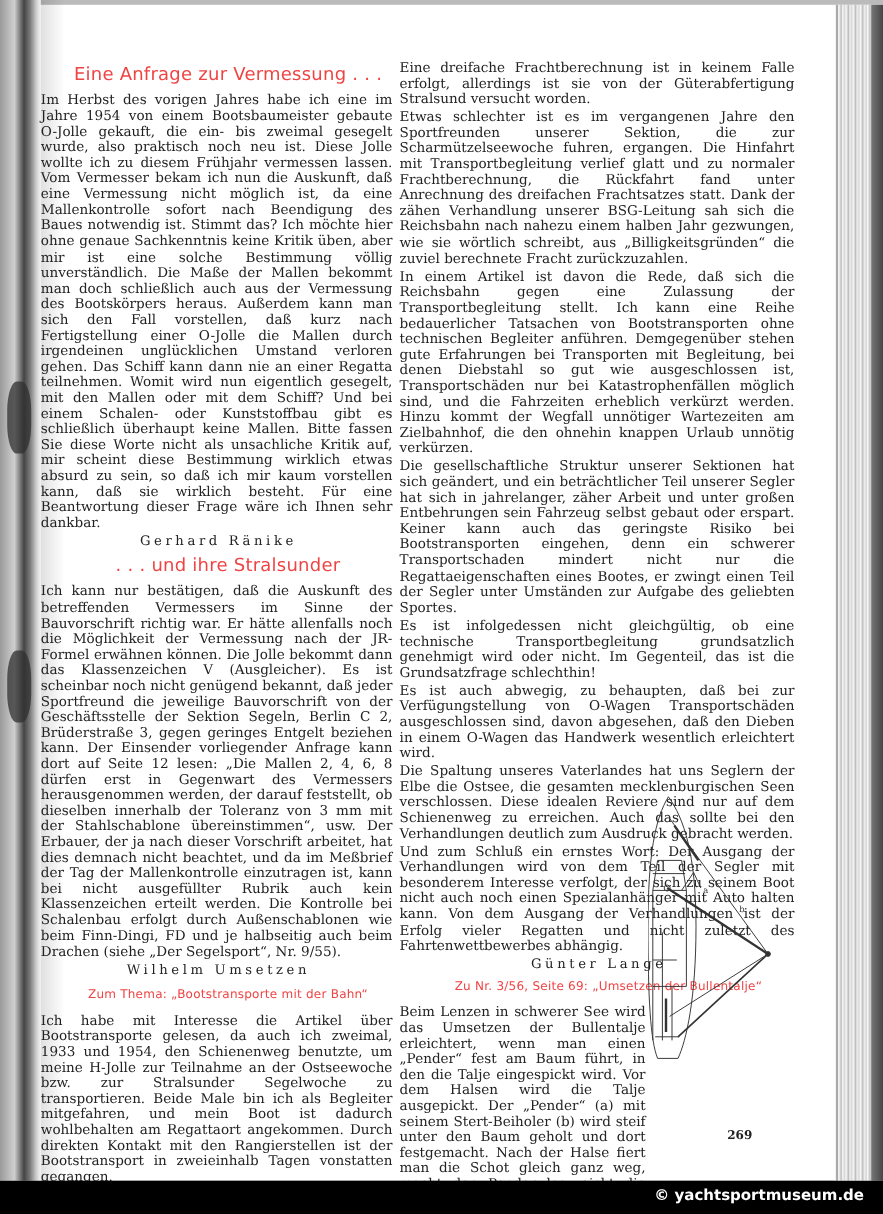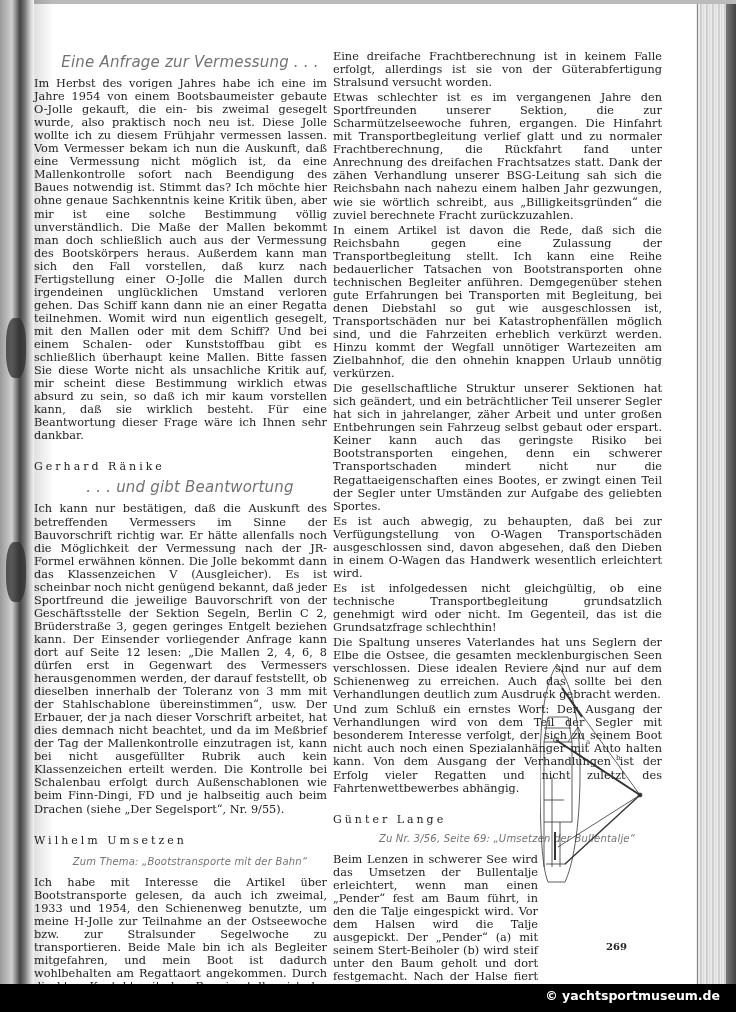--- a/index.html
+++ b/index.html
@@ -29,26 +29,26 @@
     }
     .page-stack-dark {
       position: absolute; left: 726px; top: 4px; width: 10px; height: 980px;
       background: linear-gradient(90deg, #777, #444);
     }
     .page-edge-line { position: absolute; left: 697px; top: 4px; width: 1px; height: 980px; background: #888; }
     .col { position: absolute; top: 50px; font-size: 11.3px; line-height: 13.05px; text-align: justify; }
     .col-left { left: 34px; width: 296px; }
     .col-right { left: 333px; width: 332px; }
     .head {
-      font-family: "DejaVu Sans", sans-serif; font-style: italic; font-weight: normal;
-      font-size: 15px; text-align: center; margin: 6px 0 8px 16px; letter-spacing: .2px; color: #737373;
+      font-family: "DejaVu Sans", sans-serif; font-weight: normal;
+      font-size: 15px; text-align: center; margin: 6px 0 8px 16px; letter-spacing: .2px; color: #ef4444;
     }
     .head.left-aligned { text-align: center; padding-left: 0; font-size: 10px; }
     p { margin: 0 3px 2px 0; }
-    .sig { text-align: left; letter-spacing: 3px; font-size: 11px; margin: 18px 0 8px 0; }
+    .sig { text-align: center; letter-spacing: 3px; font-size: 11px; margin: 2px 0 8px 0; }
     .sig.tight { margin-bottom: 2px; }
     .bullen-body { width: 205px; }
     .boat { position: absolute; left: 540px; top: 652px; width: 140px; height: 240px; }
     .page-number { position: absolute; left: 606px; top: 941px; font-size: 10px; font-weight: bold; }
     .footer-bar { position: absolute; left: 0; top: 984px; width: 736px; height: 28px; background: #000; }
     .copyright {
       position: absolute; right: 16px; top: 988px; color: #fff;
       font-family: "DejaVu Sans", sans-serif; font-weight: bold; font-size: 12.5px;
     }
   </style>
@@ -63,37 +63,37 @@
 <div class="blot" style="top:542px"></div>
 <div class="page-stack"></div>
 <div class="page-stack-dark"></div>
 <div class="page-edge-line"></div>
 
 <div class="col col-left">
   <div class="head">Eine Anfrage zur Vermessung . . .</div>
   <p>Im Herbst des vorigen Jahres habe ich eine im Jahre 1954 von einem Bootsbaumeister gebaute O-Jolle gekauft, die ein- bis zweimal gesegelt wurde, also praktisch noch neu ist. Diese Jolle wollte ich zu diesem Frühjahr vermessen lassen. Vom Vermesser bekam ich nun die Auskunft, daß eine Vermessung nicht möglich ist, da eine Mallenkontrolle sofort nach Beendigung des Baues notwendig ist. Stimmt das? Ich möchte hier ohne genaue Sachkenntnis keine Kritik üben, aber mir ist eine solche Bestimmung völlig unverständlich. Die Maße der Mallen bekommt man doch schließlich auch aus der Vermessung des Bootskörpers heraus. Außerdem kann man sich den Fall vorstellen, daß kurz nach Fertigstellung einer O-Jolle die Mallen durch irgendeinen unglücklichen Umstand verloren gehen. Das Schiff kann dann nie an einer Regatta teilnehmen. Womit wird nun eigentlich gesegelt, mit den Mallen oder mit dem Schiff? Und bei einem Schalen- oder Kunststoffbau gibt es schließlich überhaupt keine Mallen. Bitte fassen Sie diese Worte nicht als unsachliche Kritik auf, mir scheint diese Bestimmung wirklich etwas absurd zu sein, so daß ich mir kaum vorstellen kann, daß sie wirklich besteht. Für eine Beantwortung dieser Frage wäre ich Ihnen sehr dankbar.</p>
   <div class="sig">Gerhard Ränike</div>
 
-  <div class="head">. . . und gibt Beantwortung</div>
+  <div class="head">. . . und ihre Stralsunder</div>
   <p>Ich kann nur bestätigen, daß die Auskunft des betreffenden Vermessers im Sinne der Bauvorschrift richtig war. Er hätte allenfalls noch die Möglichkeit der Vermessung nach der JR-Formel erwähnen können. Die Jolle bekommt dann das Klassenzeichen V (Ausgleicher). Es ist scheinbar noch nicht genügend bekannt, daß jeder Sportfreund die jeweilige Bauvorschrift von der Geschäftsstelle der Sektion Segeln, Berlin C 2, Brüderstraße 3, gegen geringes Entgelt beziehen kann. Der Einsender vorliegender Anfrage kann dort auf Seite 12 lesen: „Die Mallen 2, 4, 6, 8 dürfen erst in Gegenwart des Vermessers herausgenommen werden, der darauf feststellt, ob dieselben innerhalb der Toleranz von 3 mm mit der Stahlschablone übereinstimmen“, usw. Der Erbauer, der ja nach dieser Vorschrift arbeitet, hat dies demnach nicht beachtet, und da im Meßbrief der Tag der Mallenkontrolle einzutragen ist, kann bei nicht ausgefüllter Rubrik auch kein Klassenzeichen erteilt werden. Die Kontrolle bei Schalenbau erfolgt durch Außenschablonen wie beim Finn-Dingi, FD und je halbseitig auch beim Drachen (siehe „Der Segelsport“, Nr. 9/55).</p>
   <div class="sig">Wilhelm Umsetzen</div>
 
   <div class="head left-aligned">Zum Thema: „Bootstransporte mit der Bahn“</div>
   <p>Ich habe mit Interesse die Artikel über Bootstransporte gelesen, da auch ich zweimal, 1933 und 1954, den Schienenweg benutzte, um meine H-Jolle zur Teilnahme an der Ostseewoche bzw. zur Stralsunder Segelwoche zu transportieren. Beide Male bin ich als Begleiter mitgefahren, und mein Boot ist dadurch wohlbehalten am Regattaort angekommen. Durch direkten Kontakt mit den Rangierstellen ist der Bootstransport in zweieinhalb Tagen vonstatten gegangen.</p>
   <p>Durch die RBD Dresden ist die Genehmigung zur Begleitung ohne weiteres ausgesprochen worden, da eingesehen wurde, daß ein Bootskörper mit aller Ausrüstung ein zerbrechliches Gut darstellt und die Möglichkeit eines diebessicheren Verschlusses nicht gegeben ist.</p>
 
 </div>
 
 <div class="col col-right">
   <p>Eine dreifache Frachtberechnung ist in keinem Falle erfolgt, allerdings ist sie von der Güterabfertigung Stralsund versucht worden.</p>
   <p>Etwas schlechter ist es im vergangenen Jahre den Sportfreunden unserer Sektion, die zur Scharmützelseewoche fuhren, ergangen. Die Hinfahrt mit Transportbegleitung verlief glatt und zu normaler Frachtberechnung, die Rückfahrt fand unter Anrechnung des dreifachen Frachtsatzes statt. Dank der zähen Verhandlung unserer BSG-Leitung sah sich die Reichsbahn nach nahezu einem halben Jahr gezwungen, wie sie wörtlich schreibt, aus „Billigkeitsgründen“ die zuviel berechnete Fracht zurückzuzahlen.</p>
   <p>In einem Artikel ist davon die Rede, daß sich die Reichsbahn gegen eine Zulassung der Transportbegleitung stellt. Ich kann eine Reihe bedauerlicher Tatsachen von Bootstransporten ohne technischen Begleiter anführen. Demgegenüber stehen gute Erfahrungen bei Transporten mit Begleitung, bei denen Diebstahl so gut wie ausgeschlossen ist, Transportschäden nur bei Katastrophenfällen möglich sind, und die Fahrzeiten erheblich verkürzt werden. Hinzu kommt der Wegfall unnötiger Wartezeiten am Zielbahnhof, die den ohnehin knappen Urlaub unnötig verkürzen.</p>
   <p>Die gesellschaftliche Struktur unserer Sektionen hat sich geändert, und ein beträchtlicher Teil unserer Segler hat sich in jahrelanger, zäher Arbeit und unter großen Entbehrungen sein Fahrzeug selbst gebaut oder erspart. Keiner kann auch das geringste Risiko bei Bootstransporten eingehen, denn ein schwerer Transportschaden mindert nicht nur die Regattaeigenschaften eines Bootes, er zwingt einen Teil der Segler unter Umständen zur Aufgabe des geliebten Sportes.</p>
+  <p>Es ist infolgedessen nicht gleichgültig, ob eine technische Transportbegleitung grundsatzlich genehmigt wird oder nicht. Im Gegenteil, das ist die Grundsatzfrage schlechthin!</p>
   <p>Es ist auch abwegig, zu behaupten, daß bei zur Verfügungstellung von O-Wagen Transportschäden ausgeschlossen sind, davon abgesehen, daß den Dieben in einem O-Wagen das Handwerk wesentlich erleichtert wird.</p>
-  <p>Es ist infolgedessen nicht gleichgültig, ob eine technische Transportbegleitung grundsatzlich genehmigt wird oder nicht. Im Gegenteil, das ist die Grundsatzfrage schlechthin!</p>
   <p>Die Spaltung unseres Vaterlandes hat uns Seglern der Elbe die Ostsee, die gesamten mecklenburgischen Seen verschlossen. Diese idealen Reviere sind nur auf dem Schienenweg zu erreichen. Auch das sollte bei den Verhandlungen deutlich zum Ausdruck gebracht werden.</p>
   <p>Und zum Schluß ein ernstes Wort: Der Ausgang der Verhandlungen wird von dem Teil der Segler mit besonderem Interesse verfolgt, der sich zu seinem Boot nicht auch noch einen Spezialanhänger mit Auto halten kann. Von dem Ausgang der Verhandlungen ist der Erfolg vieler Regatten und nicht zuletzt des Fahrtenwettbewerbes abhängig.</p>
   <div class="sig tight">Günter Lange</div>
 
   <div class="head left-aligned">Zu Nr. 3/56, Seite 69: „Umsetzen der Bullentalje“</div>
   <p class="bullen-body">Beim Lenzen in schwerer See wird das Umsetzen der Bullentalje erleichtert, wenn man einen „Pender“ fest am Baum führt, in den die Talje eingespickt wird. Vor dem Halsen wird die Talje ausgepickt. Der „Pender“ (a) mit seinem Stert-Beiholer (b) wird steif unter den Baum geholt und dort festgemacht. Nach der Halse fiert man die Schot gleich ganz weg, macht den Pender los, pickt die Talje ein und holt sie steif. So braucht man den Kurs nicht um viele Strich zu ändern oder an den Wind gehen, was man bei hoher See doch gerne vermeidet. Der Pender muß so lang sein, daß man ihn bei abgefierter Schot noch gut erreichen kann, wenn er unterm Baum fest ist. Ein einfaches Ende von der Stärke eines guten Festmachers habe ich immer bei einem</p>
 
 </div>
 
 <svg class="boat" viewBox="0 0 140 240" fill="none" stroke="#333" stroke-width="0.8">

